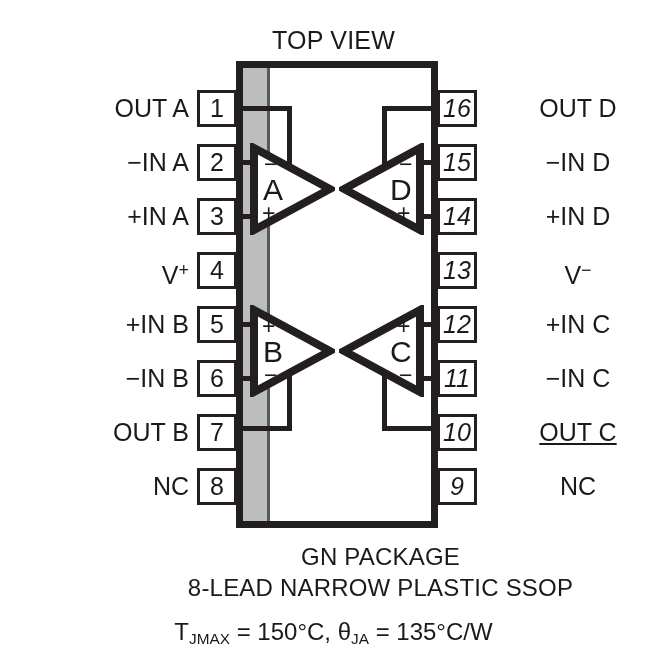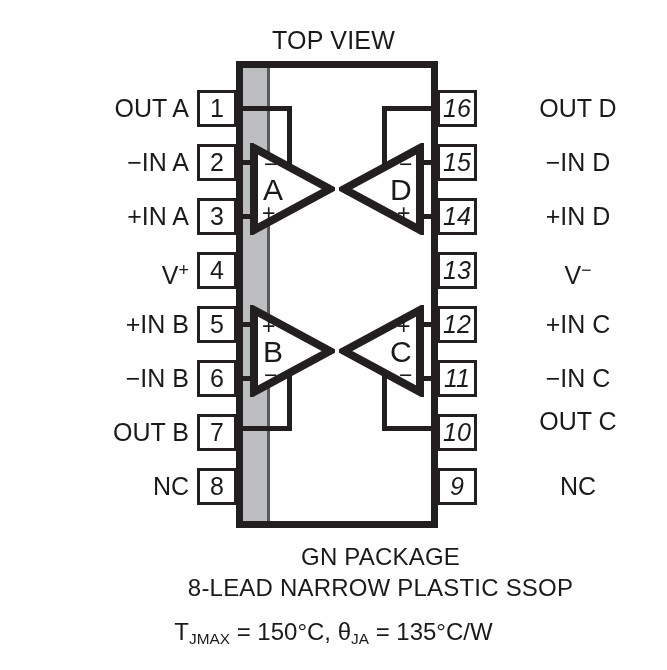--- a/index.html
+++ b/index.html
@@ -277,21 +277,21 @@
   <div class="pin-box right" style="top:360px;">11</div>
   <div class="pin-box right" style="top:414px;">10</div>
   <div class="pin-box right" style="top:468px;">9</div>
 
   <div class="pin-label right" style="top:90px;"><span>OUT D</span></div>
   <div class="pin-label right" style="top:144px;"><span>−IN D</span></div>
   <div class="pin-label right" style="top:198px;"><span>+IN D</span></div>
   <div class="pin-label right" style="top:252px;"><span>V</span><sup>−</sup></div>
   <div class="pin-label right" style="top:306px;"><span>+IN C</span></div>
   <div class="pin-label right" style="top:360px;"><span>−IN C</span></div>
-  <div class="pin-label right" style="top:403px;"><span>OUT C</span></div>
+  <div class="pin-label right" style="top:414px;text-decoration:underline;"><span>OUT C</span></div>
   <div class="pin-label right" style="top:468px;"><span>NC</span></div>
 
   <div class="caption" id="pkg-line1">GN PACKAGE</div>
   <div class="caption" id="pkg-line2">8-LEAD NARROW PLASTIC SSOP</div>
 
   <div id="thermal-line">
     <span>T</span><sub>JMAX</sub><span> = 150°C, </span><span>θ</span><sub>JA</sub><span> = 135°C/W</span>
   </div>
 
 </div>

